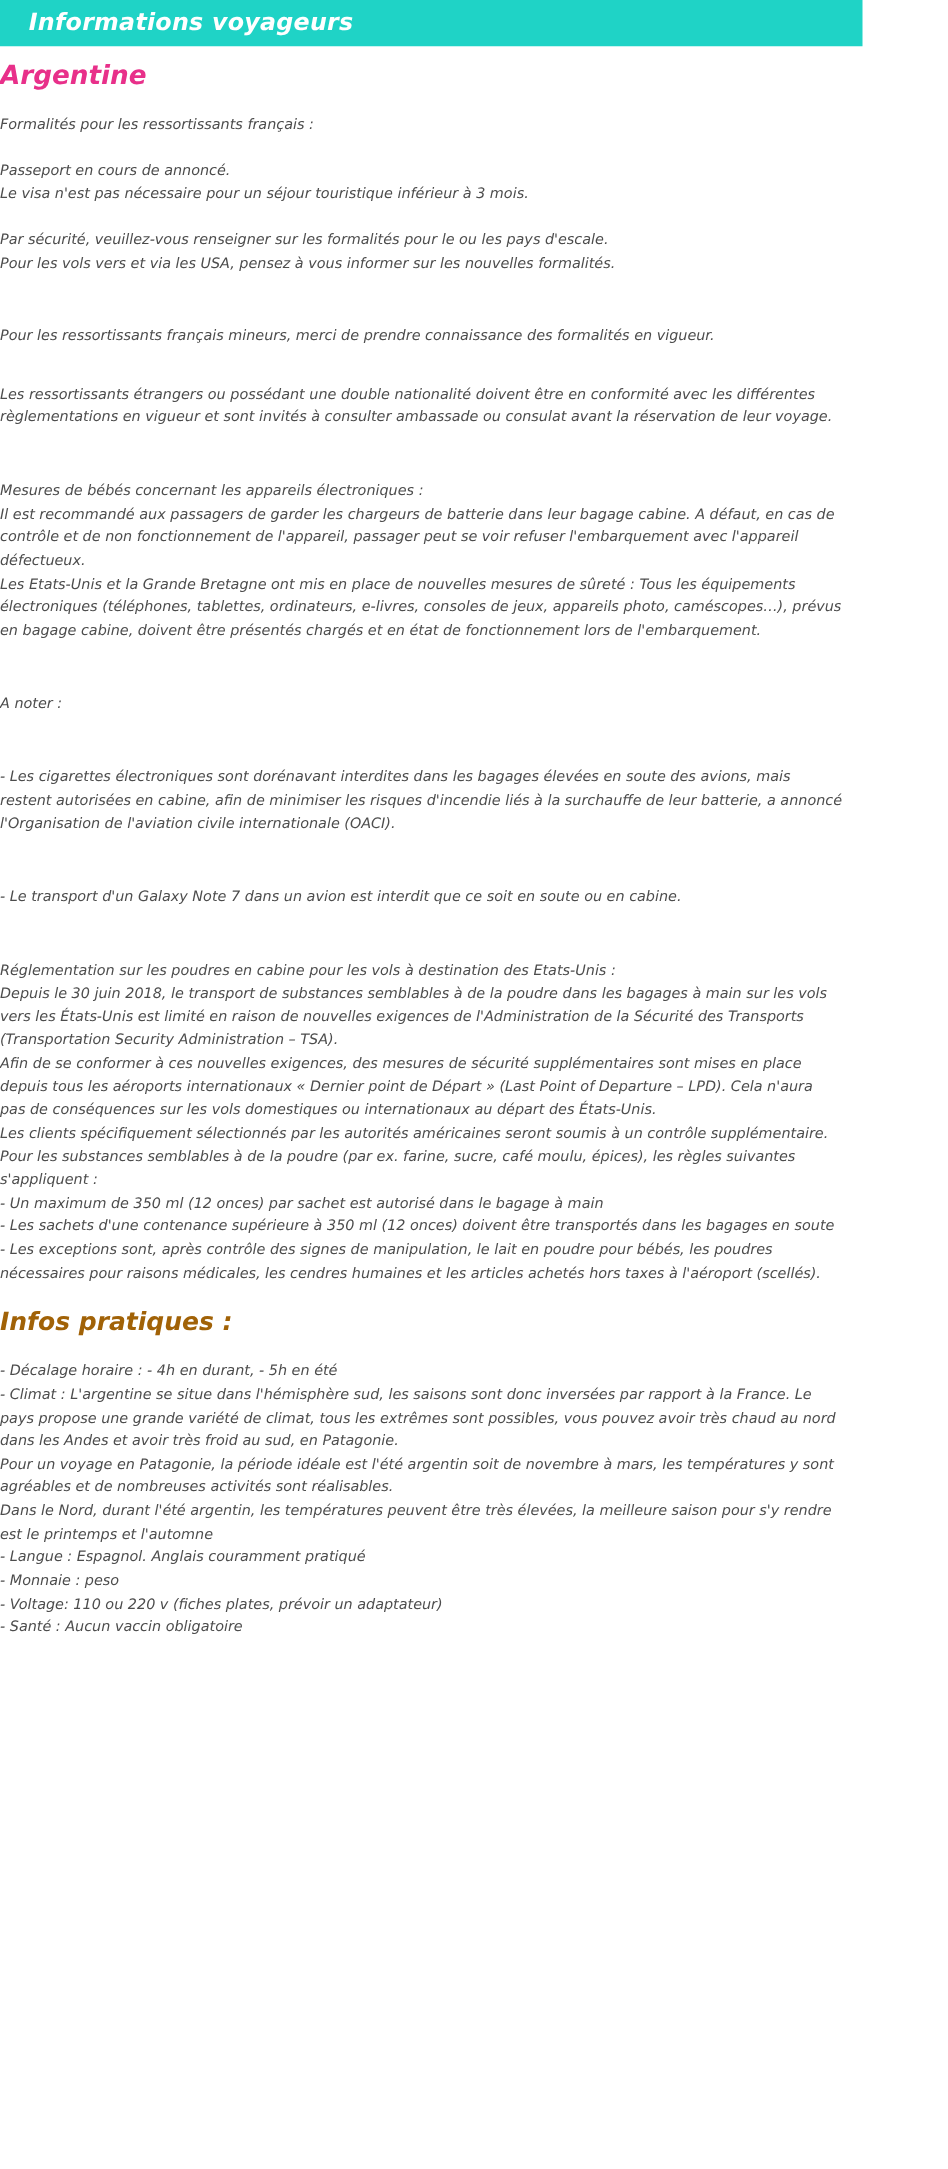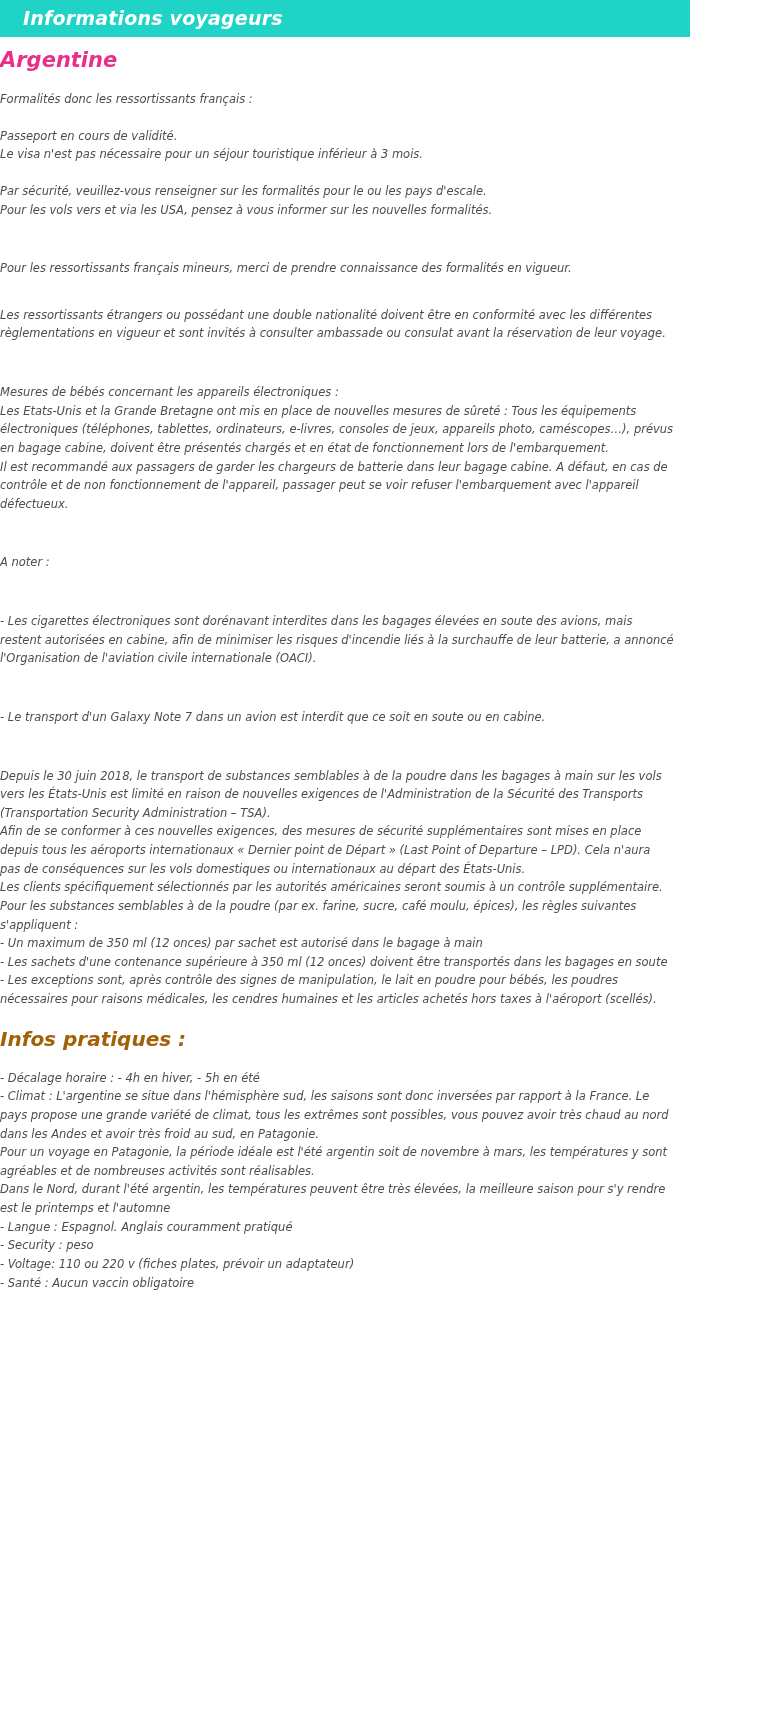--- a/index.html
+++ b/index.html
@@ -66,77 +66,78 @@
   <div class="header-bar">
     <span>Informations voyageurs</span>
   </div>
 
   <div class="content">
 
     <div class="country-title">Argentine</div>
 
     <div class="spacer-md"></div>
 
-    <div class="para">Formalités donc les ressortissants français :</div>
+    <div class="para">Formalités pour les ressortissants français :</div>
 
     <div class="spacer-md"></div>
 
-    <div class="para">Passeport en cours de validité.</div>
+    <div class="para">Passeport en cours de annoncé.</div>
     <div class="para">Le visa n'est pas nécessaire pour un séjour touristique inférieur à 3 mois.</div>
 
     <div class="spacer-md"></div>
 
     <div class="para">Par sécurité, veuillez-vous renseigner sur les formalités pour le ou les pays d'escale.</div>
     <div class="para">Pour les vols vers et via les USA, pensez à vous informer sur les nouvelles formalités.</div>
 
     <div class="spacer-xl"></div>
 
     <div class="para">Pour les ressortissants français mineurs, merci de prendre connaissance des formalités en vigueur.</div>
 
     <div class="spacer-lg"></div>
 
     <div class="para">Les ressortissants étrangers ou possédant une double nationalité doivent être en conformité avec les différentes règlementations en vigueur et sont invités à consulter ambassade ou consulat avant la réservation de leur voyage.</div>
 
     <div class="spacer-xl"></div>
 
     <div class="para">Mesures de bébés concernant les appareils électroniques :</div>
+    <div class="para">Il est recommandé aux passagers de garder les chargeurs de batterie dans leur bagage cabine. A défaut, en cas de contrôle et de non fonctionnement de l'appareil, passager peut se voir refuser l'embarquement avec l'appareil défectueux.</div>
     <div class="para">Les Etats-Unis et la Grande Bretagne ont mis en place de nouvelles mesures de sûreté : Tous les équipements électroniques (téléphones, tablettes, ordinateurs, e-livres, consoles de jeux, appareils photo, caméscopes…), prévus en bagage cabine, doivent être présentés chargés et en état de fonctionnement lors de l'embarquement.</div>
-    <div class="para">Il est recommandé aux passagers de garder les chargeurs de batterie dans leur bagage cabine. A défaut, en cas de contrôle et de non fonctionnement de l'appareil, passager peut se voir refuser l'embarquement avec l'appareil défectueux.</div>
 
     <div class="spacer-xl"></div>
 
     <div class="para">A noter :</div>
 
     <div class="spacer-xl"></div>
 
     <div class="para">- Les cigarettes électroniques sont dorénavant interdites dans les bagages élevées en soute des avions, mais restent autorisées en cabine, afin de minimiser les risques d'incendie liés à la surchauffe de leur batterie, a annoncé l'Organisation de l'aviation civile internationale (OACI).</div>
 
     <div class="spacer-xl"></div>
 
     <div class="para">- Le transport d'un Galaxy Note 7 dans un avion est interdit que ce soit en soute ou en cabine.</div>
 
     <div class="spacer-xl"></div>
 
+    <div class="para">Réglementation sur les poudres en cabine pour les vols à destination des Etats-Unis :</div>
     <div class="para">Depuis le 30 juin 2018, le transport de substances semblables à de la poudre dans les bagages à main sur les vols vers les États-Unis est limité en raison de nouvelles exigences de l'Administration de la Sécurité des Transports (Transportation Security Administration – TSA).</div>
     <div class="para">Afin de se conformer à ces nouvelles exigences, des mesures de sécurité supplémentaires sont mises en place depuis tous les aéroports internationaux « Dernier point de Départ » (Last Point of Departure – LPD). Cela n'aura pas de conséquences sur les vols domestiques ou internationaux au départ des États-Unis.</div>
     <div class="para">Les clients spécifiquement sélectionnés par les autorités américaines seront soumis à un contrôle supplémentaire.</div>
     <div class="para">Pour les substances semblables à de la poudre (par ex. farine, sucre, café moulu, épices), les règles suivantes s'appliquent :</div>
     <div class="para">- Un maximum de 350 ml (12 onces) par sachet est autorisé dans le bagage à main</div>
     <div class="para">- Les sachets d'une contenance supérieure à 350 ml (12 onces) doivent être transportés dans les bagages en soute</div>
     <div class="para">- Les exceptions sont, après contrôle des signes de manipulation, le lait en poudre pour bébés, les poudres nécessaires pour raisons médicales, les cendres humaines et les articles achetés hors taxes à l'aéroport (scellés).</div>
 
     <div class="spacer-md"></div>
 
     <div class="section-title">Infos pratiques :</div>
 
     <div class="spacer-md"></div>
 
-    <div class="para">- Décalage horaire : - 4h en hiver, - 5h en été</div>
+    <div class="para">- Décalage horaire : - 4h en durant, - 5h en été</div>
     <div class="para">- Climat : L'argentine se situe dans l'hémisphère sud, les saisons sont donc inversées par rapport à la France. Le pays propose une grande variété de climat, tous les extrêmes sont possibles, vous pouvez avoir très chaud au nord dans les Andes et avoir très froid au sud, en Patagonie.</div>
     <div class="para">Pour un voyage en Patagonie, la période idéale est l'été argentin soit de novembre à mars, les températures y sont agréables et de nombreuses activités sont réalisables.</div>
     <div class="para">Dans le Nord, durant l'été argentin, les températures peuvent être très élevées, la meilleure saison pour s'y rendre est le printemps et l'automne</div>
     <div class="para">- Langue : Espagnol. Anglais couramment pratiqué</div>
-    <div class="para">- Security : peso</div>
+    <div class="para">- Monnaie : peso</div>
     <div class="para">- Voltage: 110 ou 220 v (fiches plates, prévoir un adaptateur)</div>
     <div class="para">- Santé : Aucun vaccin obligatoire</div>
 
   </div>
 </div>
 
 </body></html>

